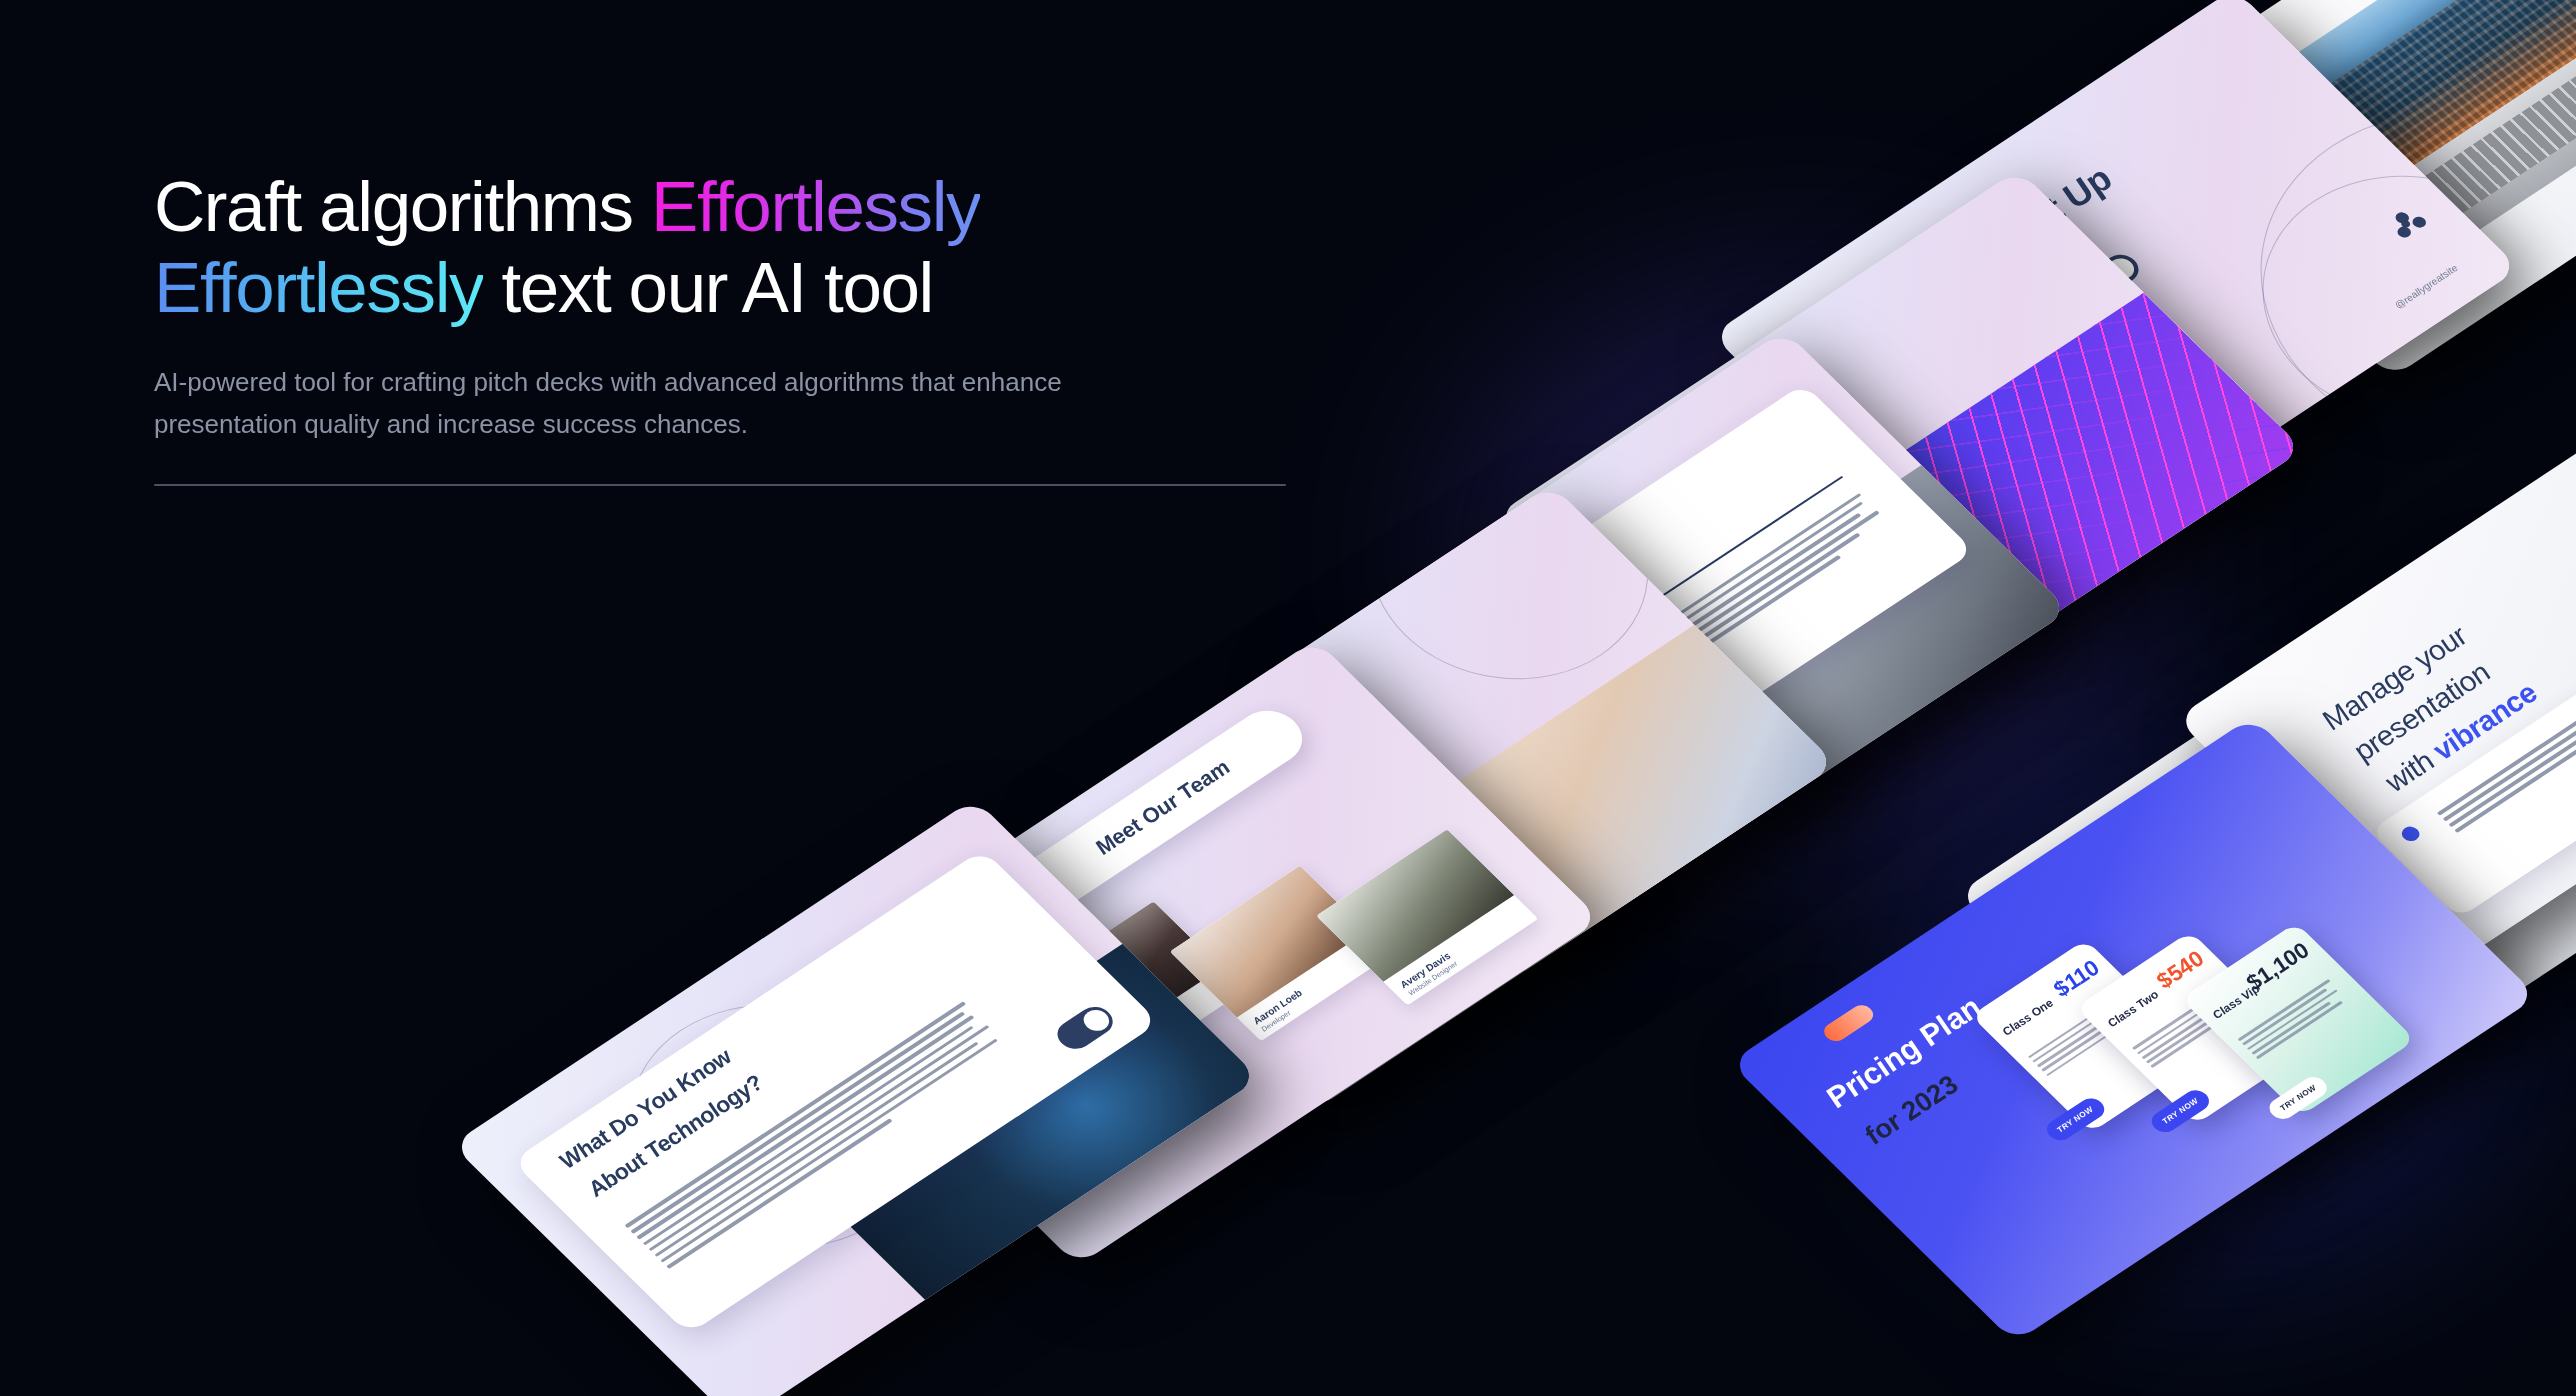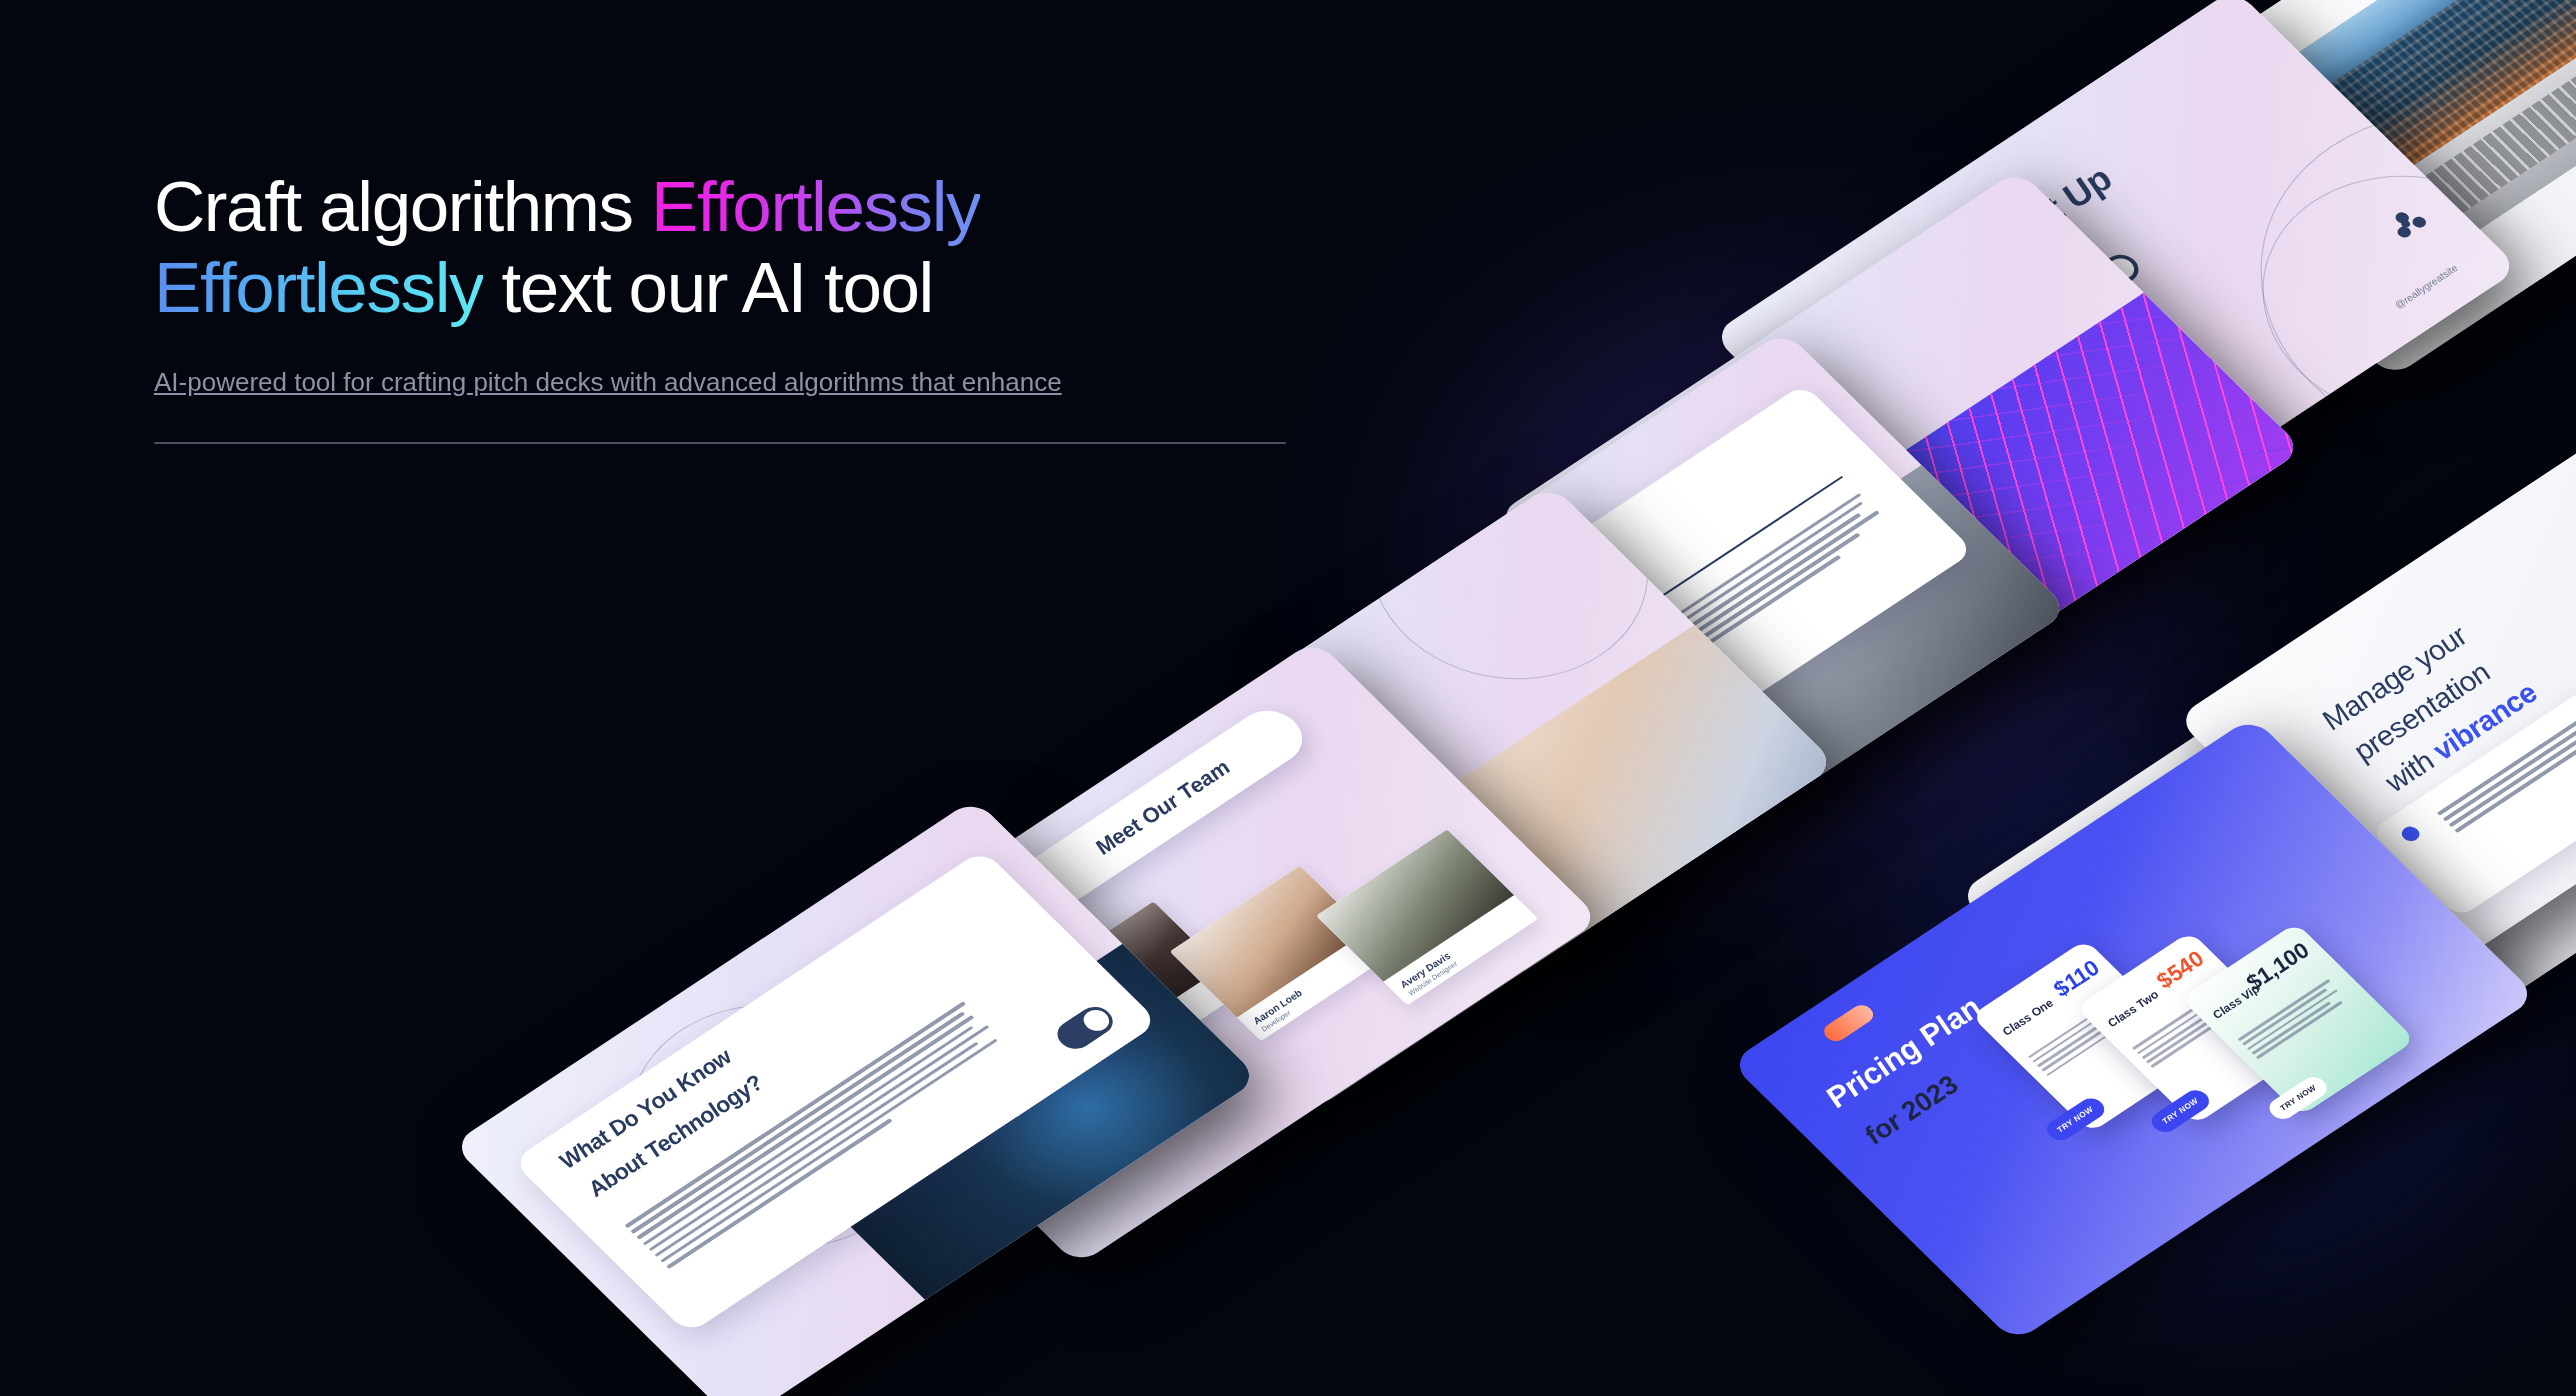--- a/index.html
+++ b/index.html
@@ -51,21 +51,21 @@
   }
 
   .subcopy{
     margin-top:32px;
     font-size:26px;
     line-height:1.62;
     color:#8d93a6;
     max-width:1111px;
     font-weight:400;
   }
-  .subcopy .ln{ display:block;text-decoration:underline; }
+  .subcopy .ln{ display:block; }
 
   .divider{
     margin-top:39px;
     width:1132px;
     height:1.8px;
     background:#4b5062;
     border-radius:1.8px;
   }
 
   
@@ -624,17 +624,18 @@
 </div>
 
 <div class="hero">
   <h1 class="headline">
     <span class="ln"><span>Craft algorithms </span><span class="grad-presentations">Effortlessly</span></span>
     <span class="ln"><span class="grad-effortlessly">Effortlessly</span><span> text our AI tool</span></span>
   </h1>
 
   <p class="subcopy">
     <span class="ln">AI-powered tool for crafting pitch decks with advanced algorithms that enhance</span>
+    <span class="ln">presentation quality and increase success chances.</span>
   </p>
 
   <div class="divider"></div>
 </div>
 
 
 </body></html>

